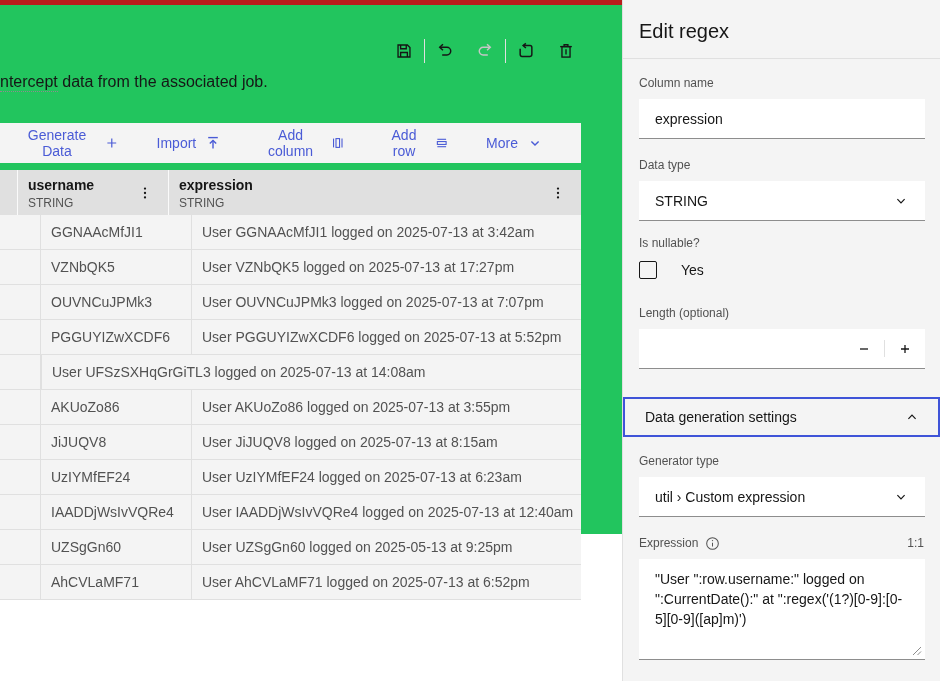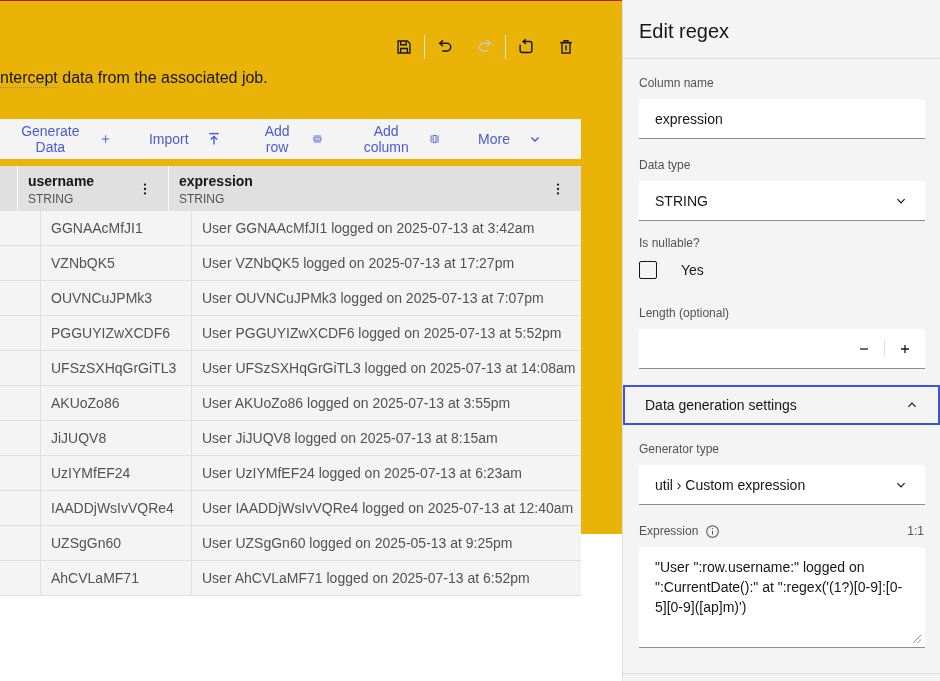--- a/index.html
+++ b/index.html
@@ -1,33 +1,33 @@
 <!DOCTYPE html>
 <html><head>
 <meta charset="utf-8">
 <style>
   * { margin:0; padding:0; box-sizing:border-box; }
   html,body { width:940px; height:681px; overflow:hidden; background:#ffffff;
     font-family:"Liberation Sans", sans-serif; color:#161616; }
   .stage { position:relative; width:940px; height:681px; }
 
   
-  .main { position:absolute; left:0; top:0; width:622px; height:534px; background:#eab308; border-top:1px solid #b91c1c; }
+  .main { position:absolute; left:0; top:0; width:622px; height:534px; background:#22c55e; border-top:5px solid #b91c1c; }
 
   .icon-toolbar { position:absolute; left:384px; top:32px; display:flex; align-items:center; }
   .tb-btn { width:28px; height:28px; margin:0 6px; border:none; background:transparent; display:flex; align-items:center; justify-content:center; cursor:pointer; padding:0; }
   .tb-sep { width:1px; height:24px; background:#e0e0e0; }
   .tb-btn svg { width:18px; height:18px; }
 
   .description { position:absolute; left:0; top:68px; font-size:16px; color:#161616; white-space:nowrap; }
   .description .term { border-bottom:1px dotted #8d8d8d; padding-bottom:1px; }
 
   .action-bar { position:absolute; left:0; top:118px; width:581px; height:40px; background:#f4f4f4;
     display:flex; align-items:center; padding-left:18px; }
-  .action-link { display:flex; align-items:center; gap:17px; border:none; background:transparent;
+  .action-link { display:flex; align-items:center; gap:9px; border:none; background:transparent;
     color:#4a5bd6; font-size:14px; font-family:inherit; cursor:pointer; padding:0 16px 0 0; margin-right:22px; }
   .action-link svg { width:16px; height:16px; display:block; }
 
   
   .grid { position:absolute; left:0; top:165px; width:581px; font-size:14px; }
   .g-head { display:flex; height:45px; background:#e0e0e0; }
   .g-row  { display:flex; height:35px; background:#f4f4f4; border-bottom:1px solid #e0e0e0;padding-left:23px; }
   .c-gutter { width:18px; flex:0 0 18px; border-right:1px solid #fafafa; }
   .g-row .c-gutter { border-right:1px solid #e0e0e0; }
   .c-user { width:150px; flex:0 0 150px; position:relative; }
@@ -60,21 +60,21 @@
   .check-row { display:flex; align-items:center; gap:24px; height:22px; margin-top:2px; }
   .checkbox { width:18px; height:18px; border:1px solid #161616; border-radius:2px; background:transparent; cursor:pointer; }
   .check-label { font-size:14px; color:#161616; }
 
   .num-input { height:40px; display:flex; align-items:stretch; }
   .num-field { flex:1; border:none; background:transparent; font-size:14px; padding:0 16px; font-family:inherit; color:#161616; min-width:0; }
   .step-btn { width:40px; border:none; background:transparent; display:flex; align-items:center; justify-content:center; cursor:pointer; }
   .step-btn svg { width:16px; height:16px; }
   .step-sep { width:1px; background:#e0e0e0; margin:11px 0; }
 
-  .accordion { margin:16px -16px 16px -16px; height:40px; border:2px solid #3f54d8; background:#f4f4f4;
+  .accordion { margin:28px -16px 16px -16px; height:40px; border:2px solid #3f54d8; background:#f4f4f4;
     display:flex; align-items:center; justify-content:space-between; padding:0 18px 0 20px; cursor:pointer; }
   .accordion .acc-label { font-size:14px; color:#161616; }
   .accordion svg { width:16px; height:16px; }
 
   .textarea-wrap { position:relative; }
   .textarea { height:101px; resize:none; padding:10px 16px; font-size:14px; line-height:20px; color:#161616; overflow:hidden; display:block; }
   .resize-handle { position:absolute; right:2px; bottom:4px; width:10px; height:10px; pointer-events:none; }
 
   .panel-divider { margin:25px -16px 0 -16px; border-top:1px solid #e0e0e0; height:0; }
 </style>
@@ -136,33 +136,33 @@
       </button>
       <button class="action-link">
         <span>Import</span>
         <svg viewBox="0 0 16 16" fill="none" stroke="#4a5bd6" stroke-width="1.4">
           <path d="M3.2 2.6 H12.8"></path>
           <path d="M8 13.4 V5.6"></path>
           <path d="M4.8 8.6 L8 5.4 L11.2 8.6"></path>
         </svg>
       </button>
       <button class="action-link">
+        <span>Add column</span>
+        <svg viewBox="0 0 16 16" fill="none" stroke="#4a5bd6" stroke-width="1.3">
+          <path d="M3 2.8 V13.2"></path>
+          <rect x="5.9" y="2.8" width="4.2" height="10.4"></rect>
+          <path d="M13 2.8 V13.2"></path>
+        </svg>
+      </button>
+      <button class="action-link">
         <span>Add row</span>
         <svg viewBox="0 0 16 16" fill="none" stroke="#4a5bd6" stroke-width="1.3">
           <path d="M2.8 3.6 H13.2"></path>
           <rect x="2.8" y="6.3" width="10.4" height="3.4"></rect>
           <path d="M2.8 12.4 H13.2"></path>
-        </svg>
-      </button>
-      <button class="action-link">
-        <span>Add column</span>
-        <svg viewBox="0 0 16 16" fill="none" stroke="#4a5bd6" stroke-width="1.3">
-          <path d="M3 2.8 V13.2"></path>
-          <rect x="5.9" y="2.8" width="4.2" height="10.4"></rect>
-          <path d="M13 2.8 V13.2"></path>
         </svg>
       </button>
       <button class="action-link">
         <span>More</span>
         <svg viewBox="0 0 16 16" fill="none" stroke="#4a5bd6" stroke-width="1.4">
           <path d="M4.4 6.4 L8 10 L11.6 6.4"></path>
         </svg>
       </button>
     </div>
 
@@ -224,23 +224,20 @@
         <div class="c-gutter"></div>
         <div class="c-user">
             <div class="cell-text">PGGUYIZwXCDF6</div>
           </div>
         <div class="c-expr">
             <div class="cell-text">User PGGUYIZwXCDF6 logged on 2025-07-13 at 5:52pm</div>
           </div>
       </div>
       <div class="g-row">
         <div class="c-gutter"></div>
-        <div class="c-user">
-            <div class="cell-text">UFSzSXHqGrGiTL3</div>
-          </div>
         <div class="c-expr">
             <div class="cell-text">User UFSzSXHqGrGiTL3 logged on 2025-07-13 at 14:08am</div>
           </div>
       </div>
       <div class="g-row">
         <div class="c-gutter"></div>
         <div class="c-user">
             <div class="cell-text">AKUoZo86</div>
           </div>
         <div class="c-expr">

